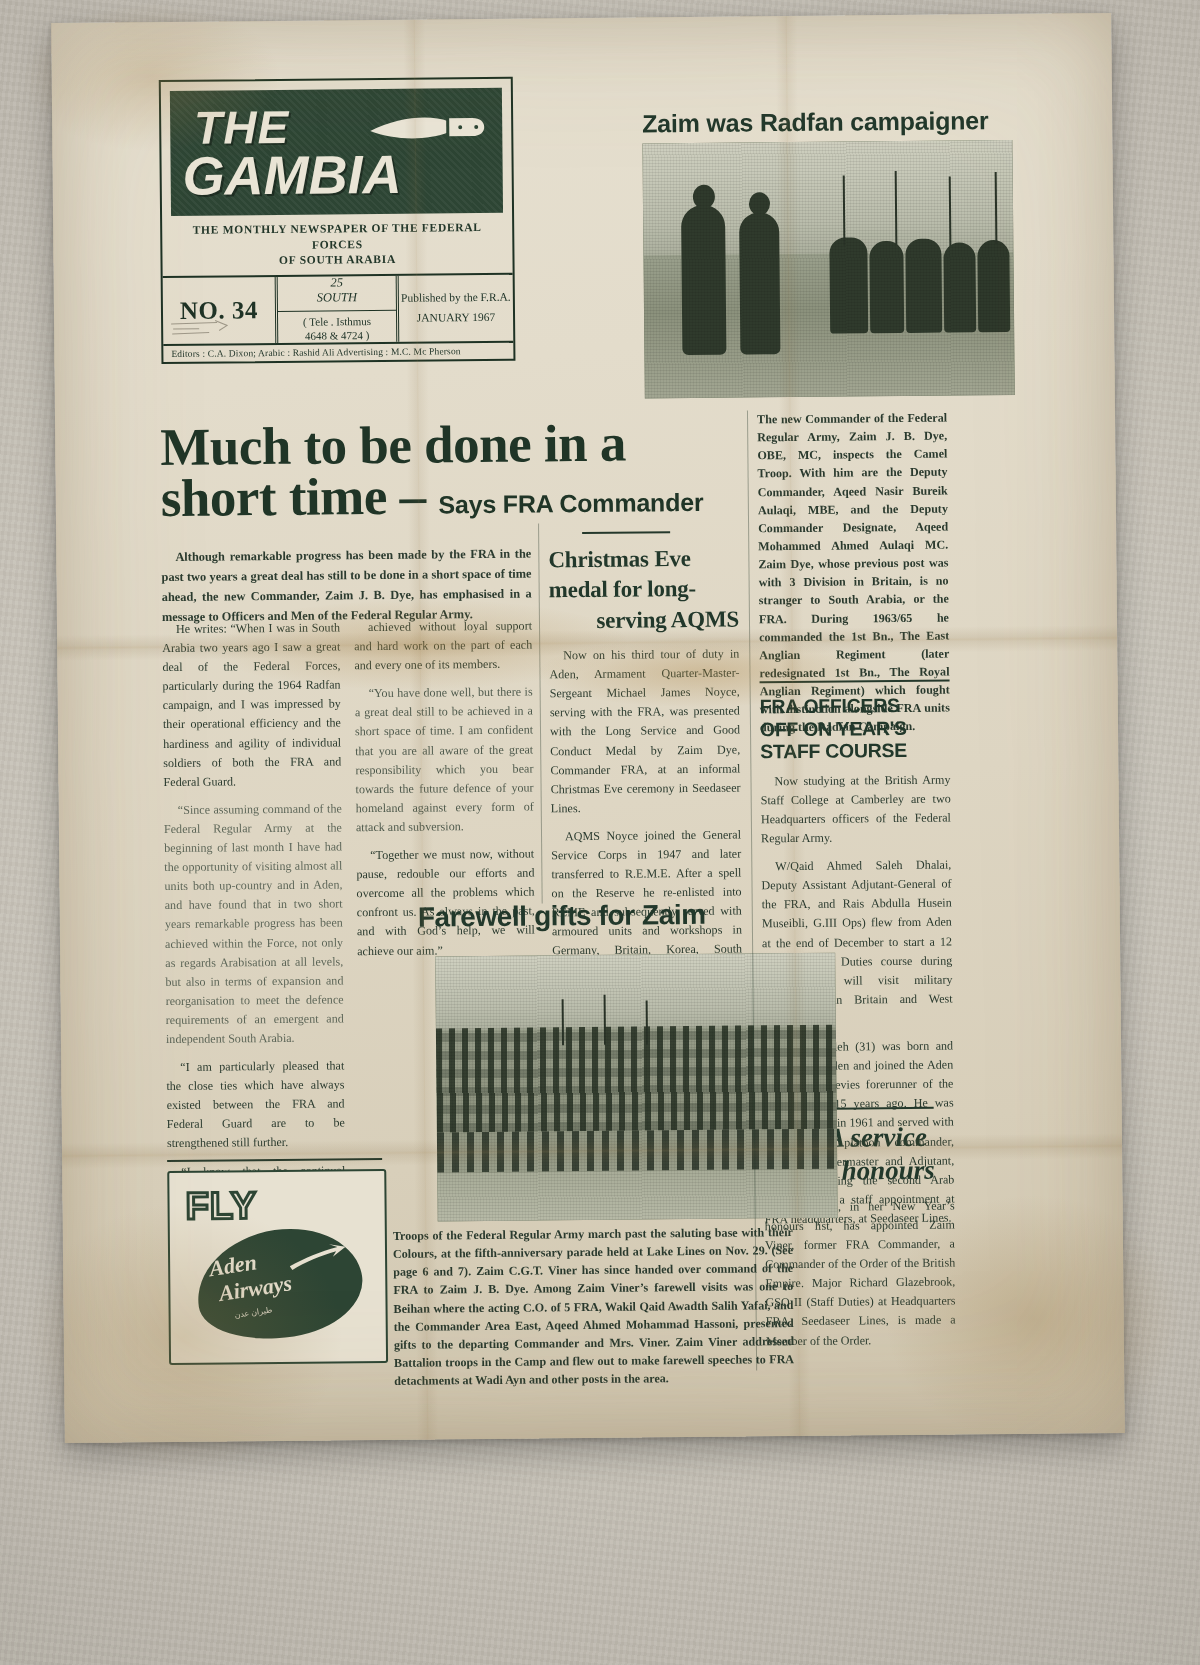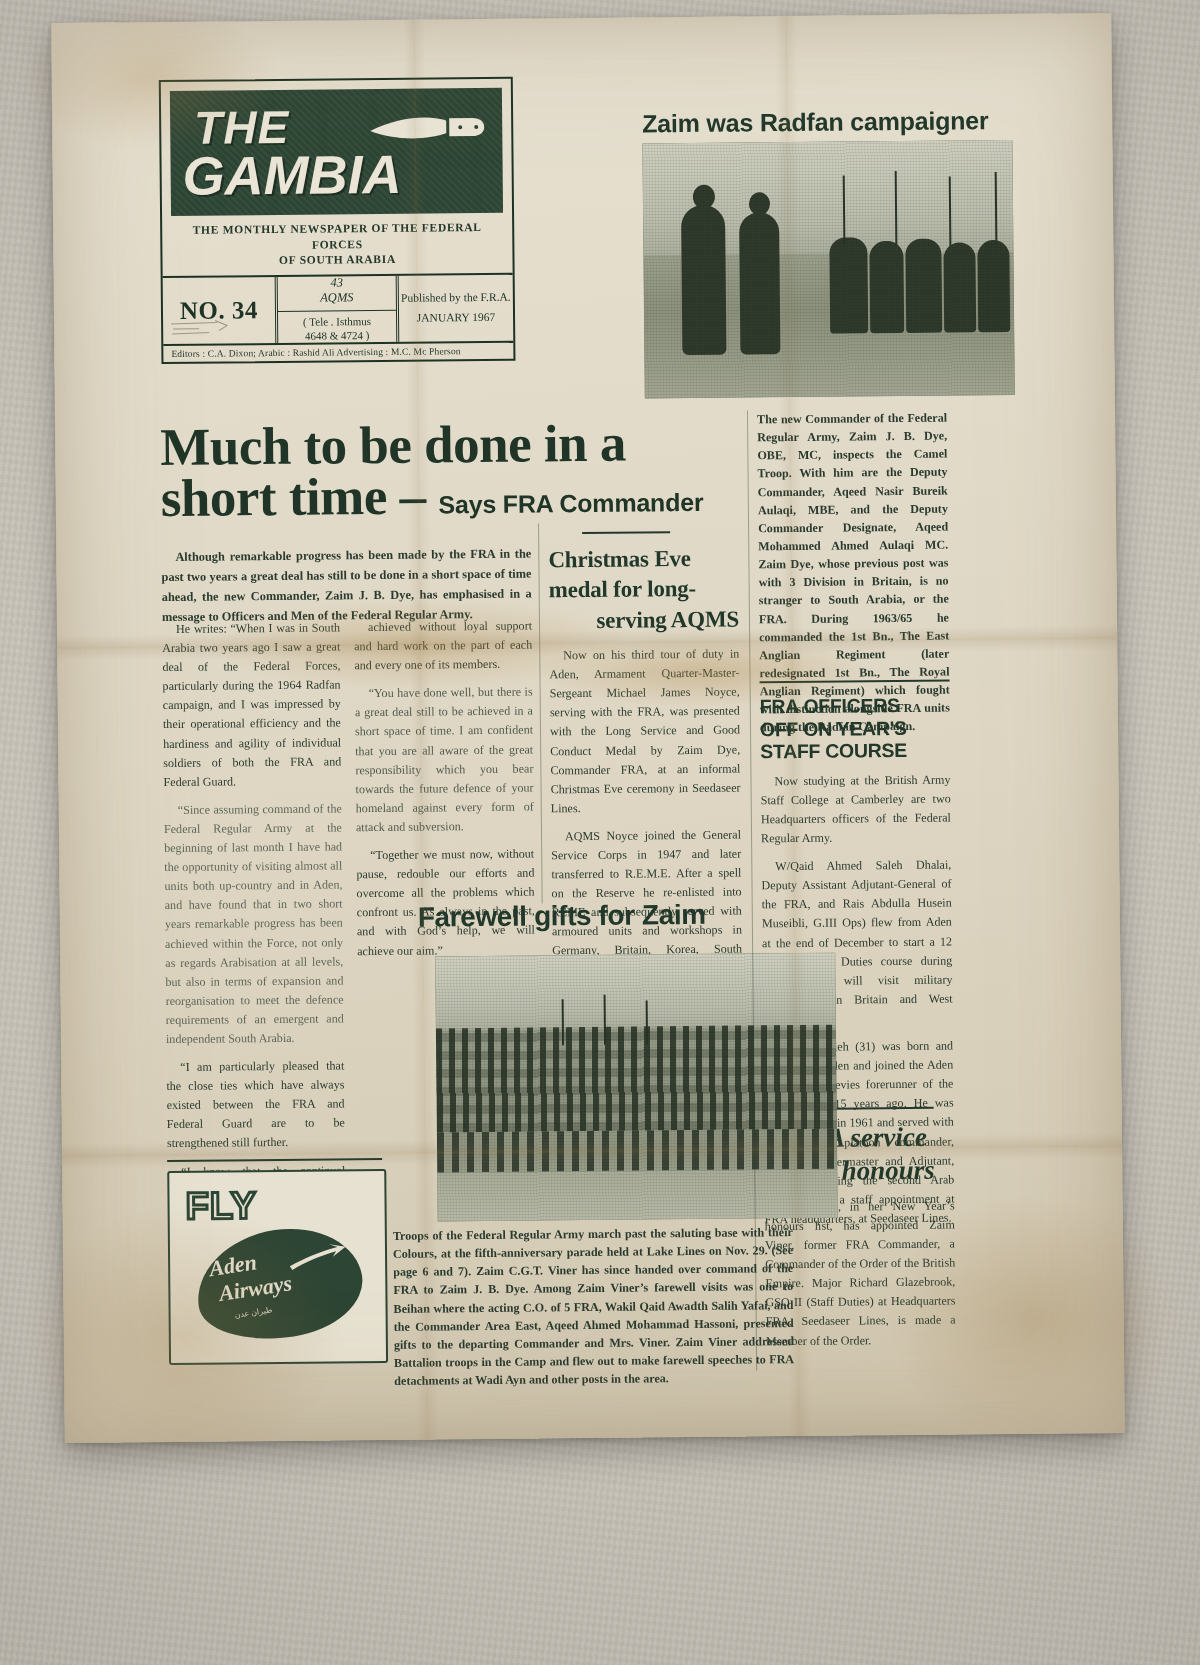--- a/index.html
+++ b/index.html
@@ -242,22 +242,22 @@
         <div>OF SOUTH ARABIA</div>
       </div>
       <div class="mast-grid">
         <div class="mg-cell mg-no">
           <div class="no">NO. 34</div>
           <svg class="mast-scribble" viewBox="0 0 72 22">
             <path d="M2 6 L48 5 M4 11 L30 11 M3 16 L40 15 M46 3 L58 8 L50 13" stroke="#4a4436" stroke-width="1" fill="none"></path>
           </svg>
         </div>
         <div class="mg-cell mg-price">
-          <div class="fils">43</div>
-          <div class="fils">AQMS</div>
+          <div class="fils">25</div>
+          <div class="fils">SOUTH</div>
           <div class="tele" style="white-space:pre-line;">( Tele .   Isthmus
 4648 &amp; 4724 )</div>
         </div>
         <div class="mg-cell mg-pub">
           <div>Published by the F.R.A.</div>
           <div>JANUARY 1967</div>
         </div>
       </div>
       <div class="editors-bar">Editors :  C.A. Dixon;   Arabic :   Rashid Ali  Advertising :   M.C. Mc Pherson</div>
     </div>

